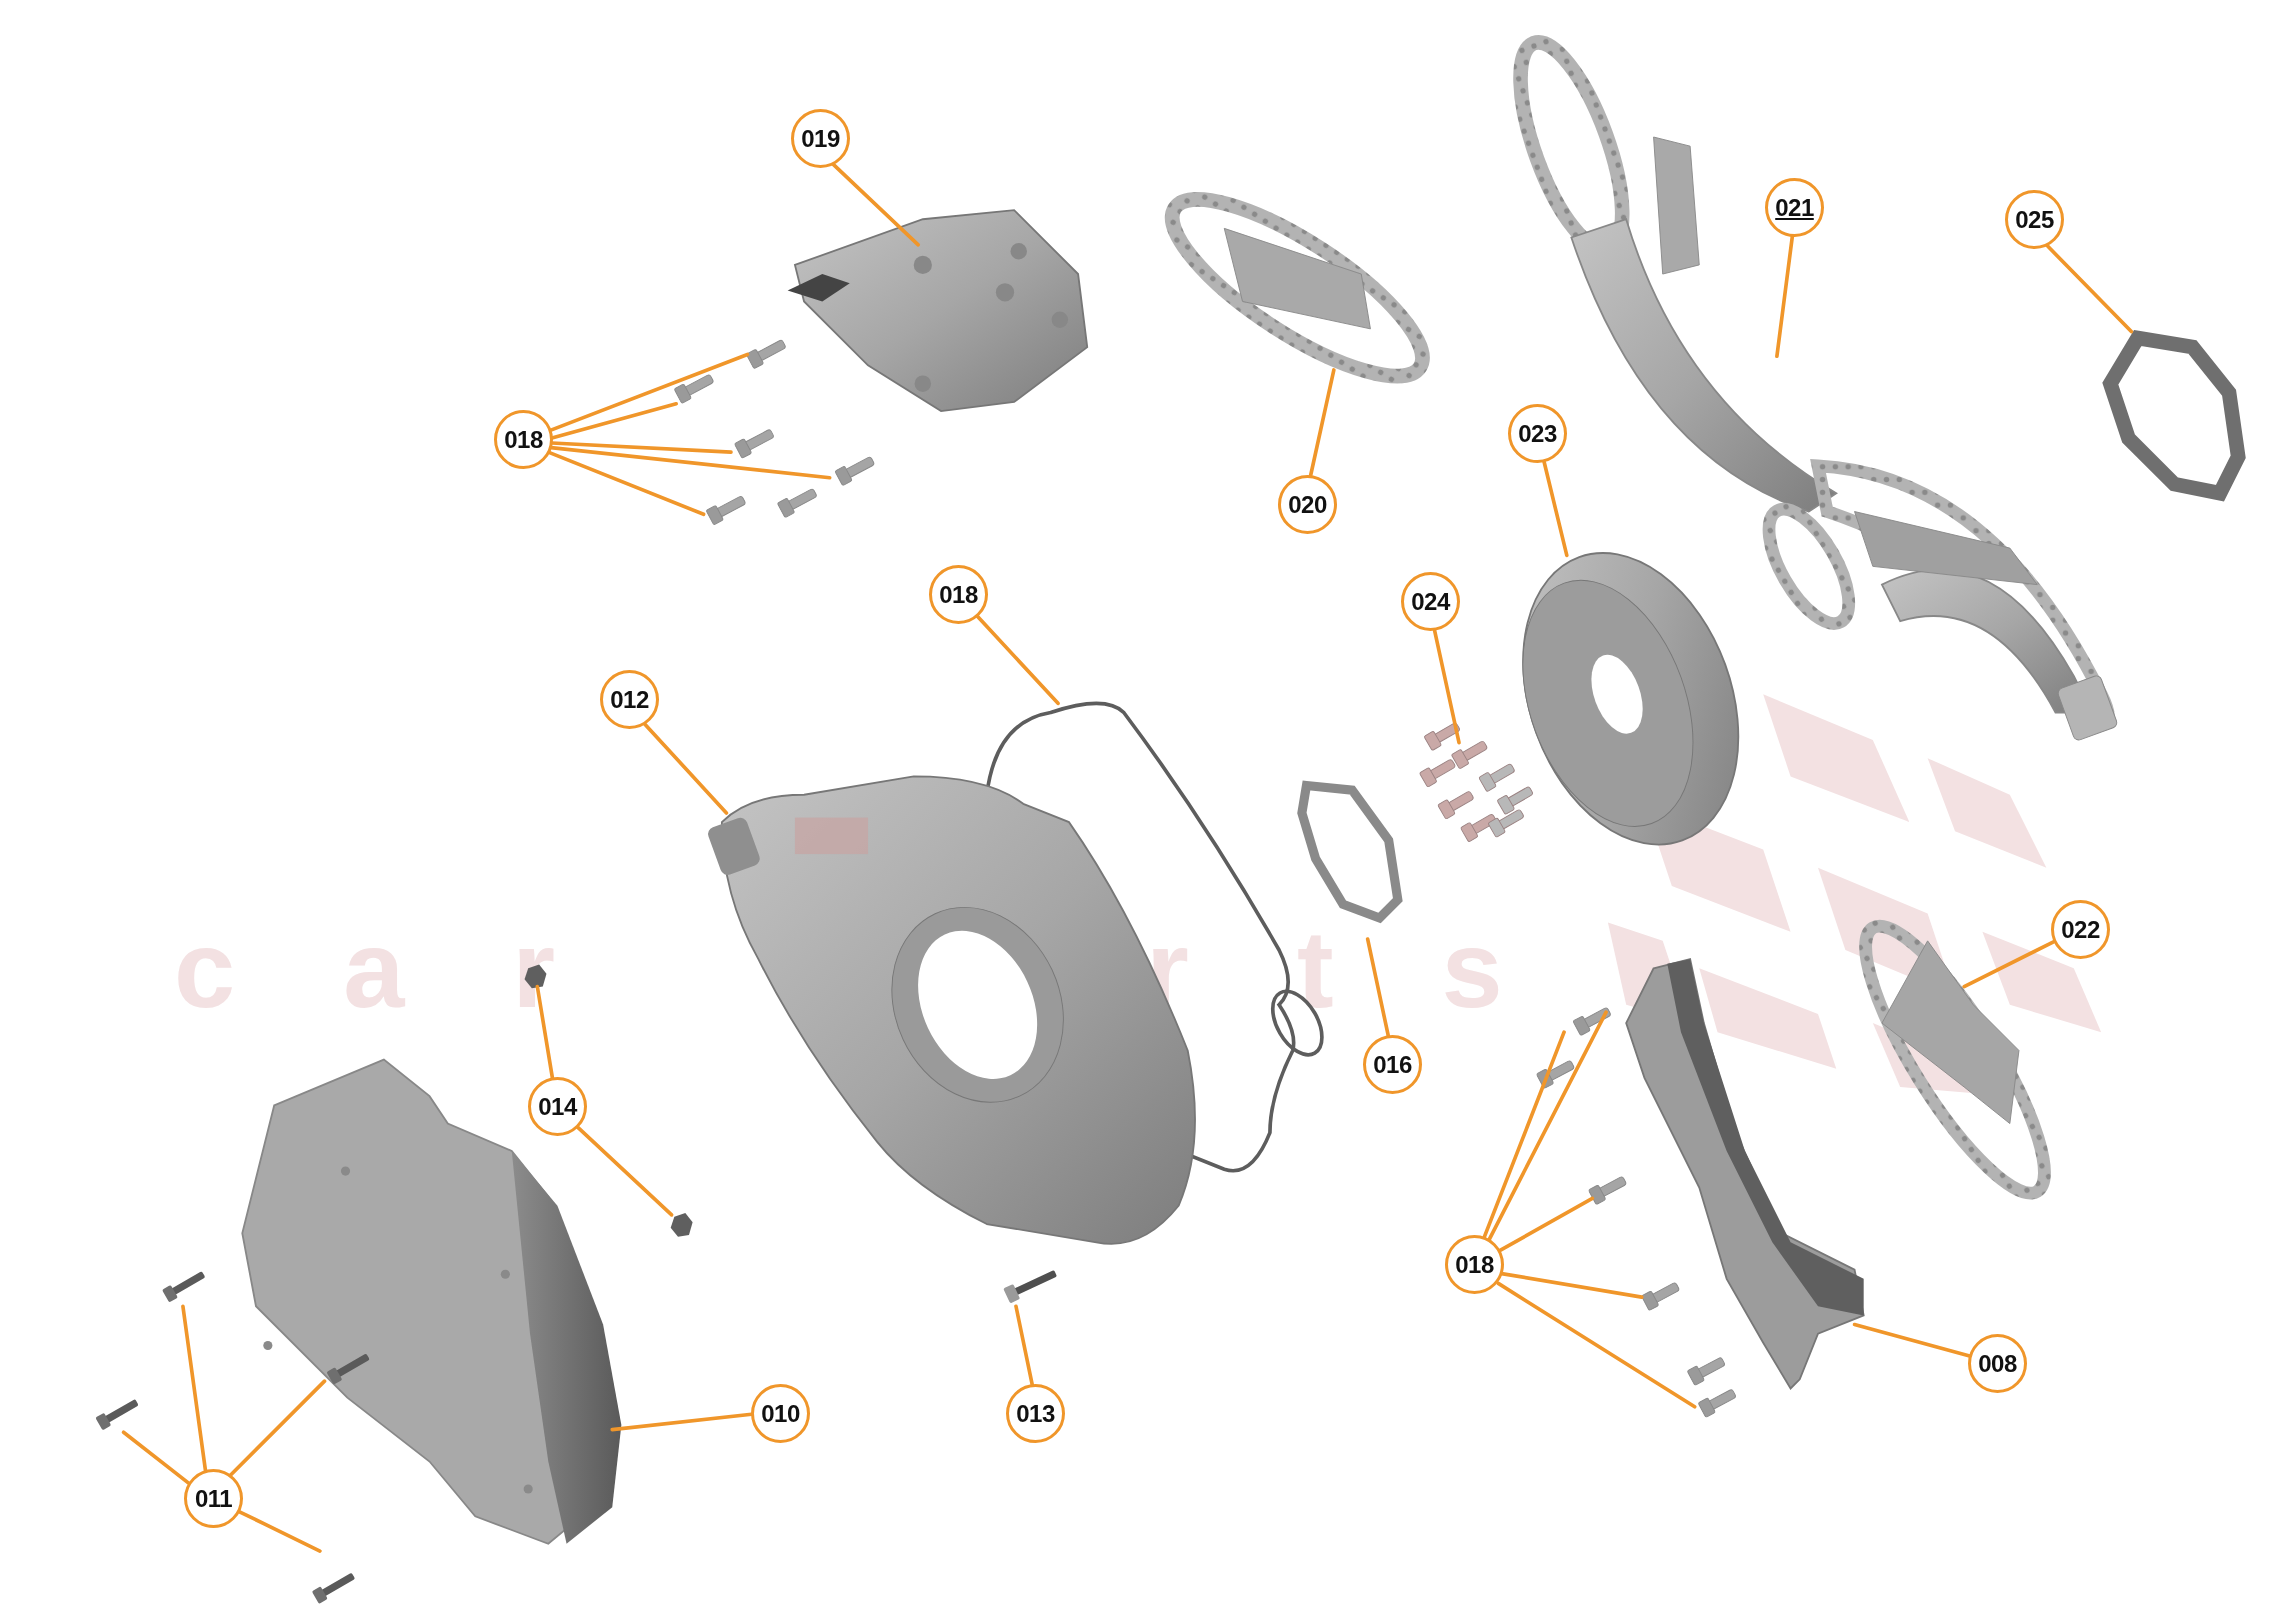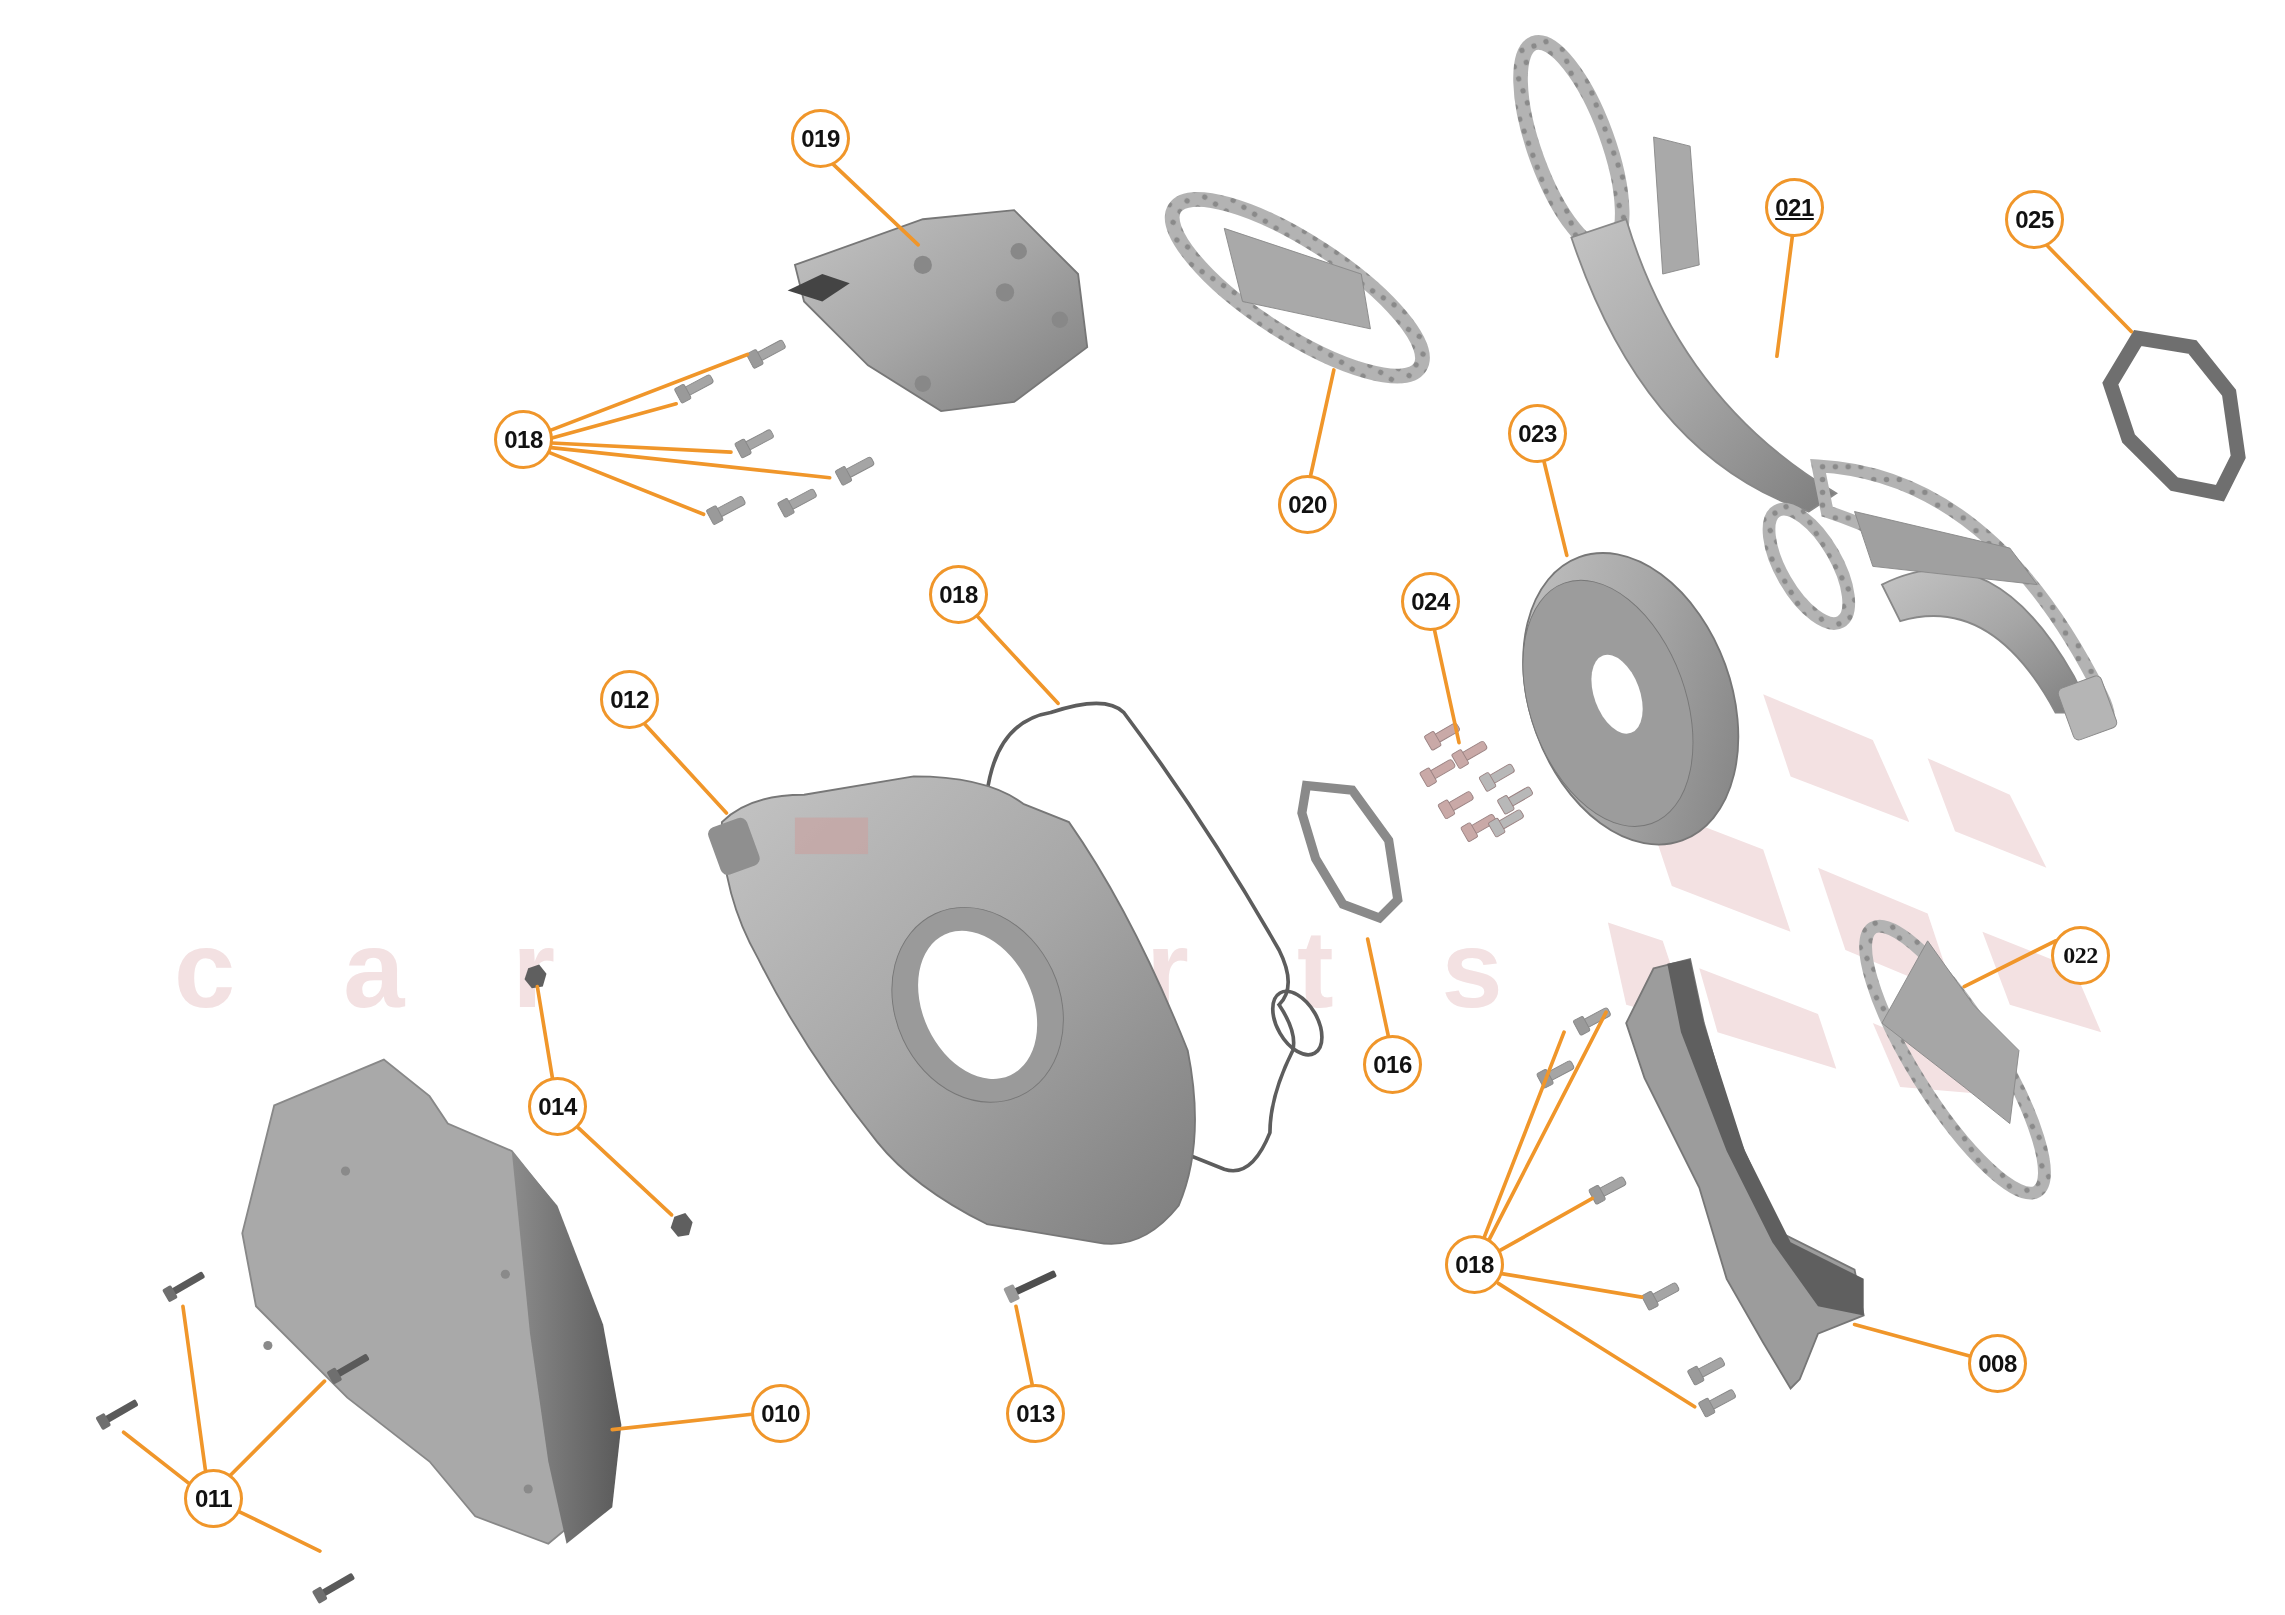--- a/index.html
+++ b/index.html
@@ -274,21 +274,21 @@
   <div class="callout" style="left:821px;top:139px;">019</div>
   <div class="callout" style="left:524px;top:440px;">018</div>
   <div class="callout" style="left:1308px;top:505px;">020</div>
   <div class="callout" style="left:1795px;top:208px;text-decoration:underline;">021</div>
   <div class="callout" style="left:2035px;top:220px;">025</div>
   <div class="callout" style="left:1538px;top:434px;">023</div>
   <div class="callout" style="left:959px;top:595px;">018</div>
   <div class="callout" style="left:630px;top:700px;">012</div>
   <div class="callout" style="left:1431px;top:602px;">024</div>
   <div class="callout" style="left:1393px;top:1065px;">016</div>
-  <div class="callout" style="left:2081px;top:956px;font-family:Liberation Serif, serif;">022</div>
+  <div class="callout" style="left:2081px;top:930px;">022</div>
   <div class="callout" style="left:558px;top:1107px;">014</div>
   <div class="callout" style="left:1475px;top:1265px;">018</div>
   <div class="callout" style="left:1998px;top:1364px;">008</div>
   <div class="callout" style="left:781px;top:1414px;text-align:center;">010</div>
   <div class="callout" style="left:1036px;top:1414px;">013</div>
   <div class="callout" style="left:214px;top:1499px;">011</div>
 
 </div>
 
 

